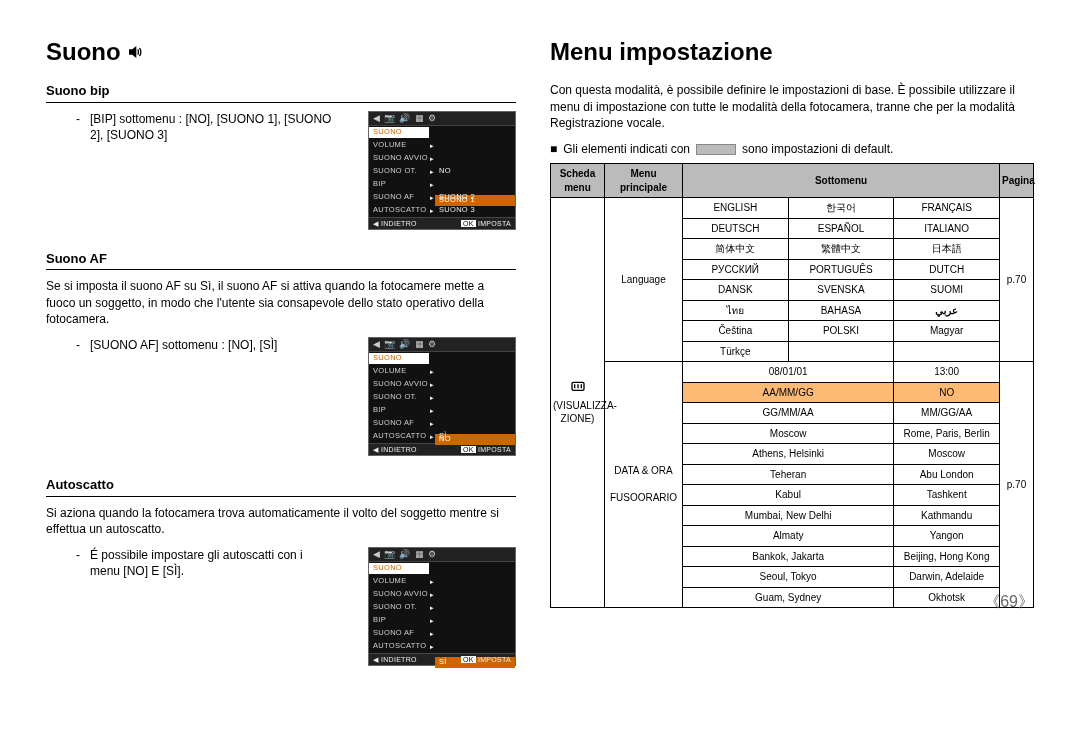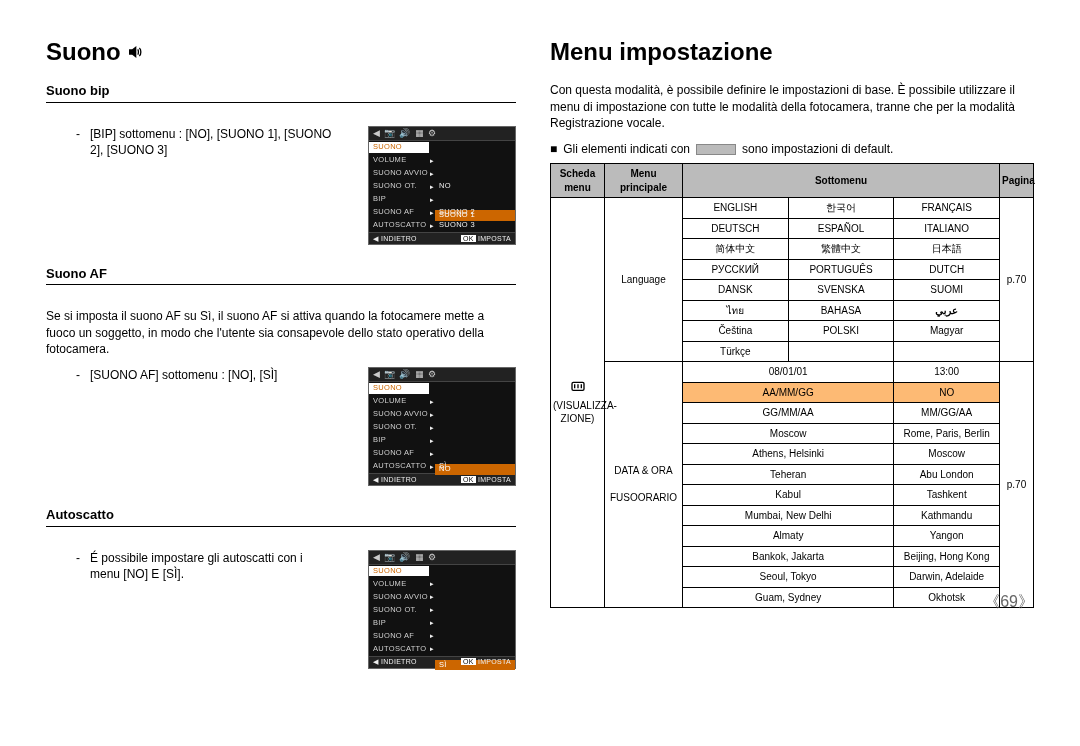--- a/index.html
+++ b/index.html
@@ -12,21 +12,21 @@
     font-size: 12px;
     color: #000;
     line-height: 1.35;
     background: #fff;
   }
   .cols { display: flex; gap: 34px; align-items: flex-start; }
   .col-left { flex: 0 0 470px; }
   .col-right { flex: 1 1 auto; position: relative; }
 
   h1 { font-size: 24px; font-weight: 700; margin: 0 0 14px 0; display:flex; align-items:center; gap:6px;}
-  h2 { font-size: 13px; font-weight: 700; border-bottom: 1px solid #000; padding-bottom: 2px; margin: 14px 0 23px 0; }
+  h2 { font-size: 13px; font-weight: 700; border-bottom: 1px solid #000; padding-bottom: 2px; margin: 14px 0 8px 0; }
 
   p { margin: 4px 0 10px 0; }
   .sub-li { margin-left: 30px; display:flex; gap:10px;}
   .sub-li .dash { flex:0 0 auto;}
   .sub-li .txt { flex:1 1 auto;}
   .sub-no-wrap { float:left; max-width: 260px;}
 
   .clearfix::after{content:"";display:table;clear:both;}
 
   
@@ -211,20 +211,21 @@
           </div>
       </div>
       <div class="sub-li sub-no-wrap">
         <span class="dash">-</span>
           <span class="txt">[SUONO AF] sottomenu : [NO], [SÌ]</span>
       </div>
     </div>
 
     <h2>Autoscatto</h2>
     <div class="clearfix">
+      <p>Si aziona quando la fotocamera trova automaticamente il volto del soggetto mentre si effettua un autoscatto.</p>
       <div class="lcd">
         <div class="top">
             <span>◀</span>
             <span>📷</span>
             <span>🔊</span>
             <span>▦</span>
             <span>⚙</span>
           </div>
         <div class="row hl">
             <div class="lab">SUONO</div>

